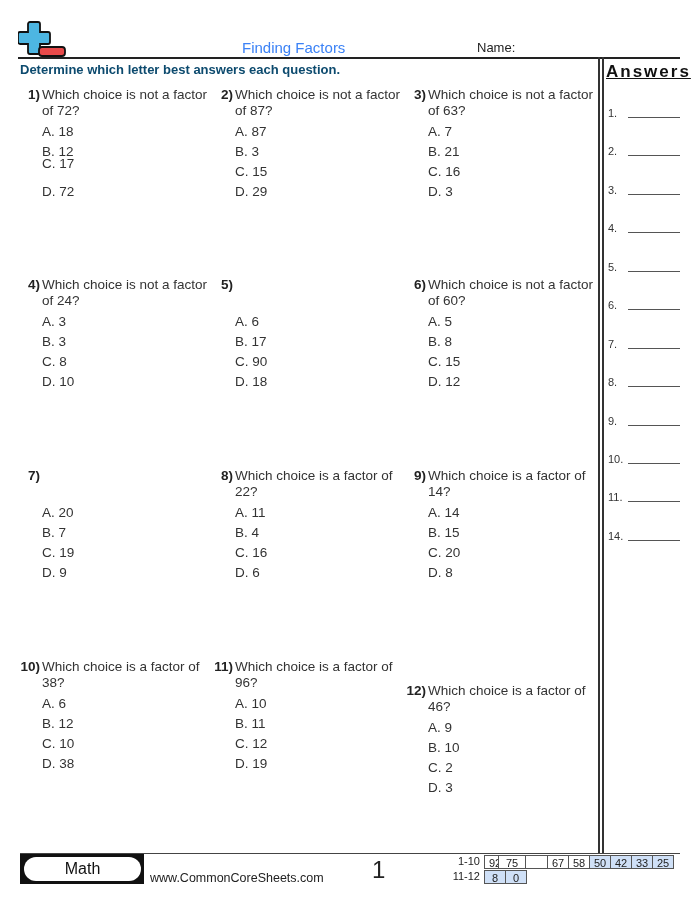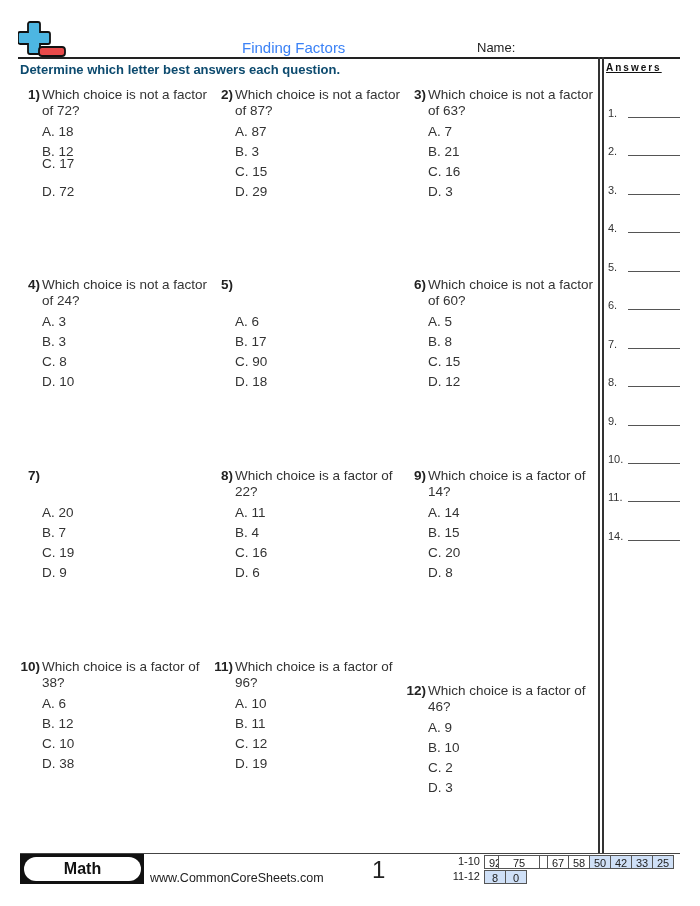--- a/index.html
+++ b/index.html
@@ -5,31 +5,31 @@
   html, body { margin:0; padding:0; background:#fff; }
   body { width:700px; height:906px; position:relative; overflow:hidden; font-family:"Liberation Sans", sans-serif; color:#222; }
   .abs { position:absolute; }
   .logo { left:18px; top:20px; width:50px; height:38px; }
   .title { left:226px; top:39px; font-size:15px; color:#3b82f6;margin-left:16px; }
   .name-label { left:477px; top:40px; font-size:13px; color:#222; }
   .top-rule { left:18px; top:57px; width:662px; height:2px; background:#222; }
   .instructions { left:20px; top:62px; font-size:13px; font-weight:bold; color:#0c4a6e; }
   .vline1 { left:598px; top:57px; width:2px; height:797px; background:#333; }
   .vline2 { left:602px; top:57px; width:2px; height:797px; background:#333; }
-  .answers-head { left:606px; top:62px; font-size:10px; font-weight:bold; letter-spacing:2px; text-decoration:underline; color:#111; }
+  .answers-head { left:606px; top:62px; font-size:17px; font-weight:bold; letter-spacing:2px; text-decoration:underline; color:#111; }
   .ans-row { left:608px; font-size:11px; color:#333; width:72px; height:14px; }
   .ans-row .num { position:absolute; left:0; top:0; }
   .ans-row .blank { position:absolute; left:20px; top:10px; width:52px; height:1px; background:#555; }
   .q { width:190px; font-size:13.5px; color:#333; }
   .q .qnum { position:absolute; left:0; top:0; font-weight:bold; color:#222; width:28px; text-align:right; }
   .q .qtext { position:absolute; left:30px; top:0; width:170px; line-height:16px; }
   .q .opt { position:absolute; left:30px; font-size:13.5px; }
   .footer-rule { left:20px; top:853px; width:660px; height:1px; background:#444; }
   .math-box { left:20px; top:854px; width:124px; height:30px; background:#111; }
-  .math-pill { left:24px; top:857px; width:117px; height:24px; background:#fff; border-radius:12px; text-align:center; font-weight:bold; font-size:16px; line-height:24px; color:#111; }
+  .math-pill { left:24px; top:857px; width:117px; height:24px; background:#fff; border-radius:12px; text-align:center; font-weight:normal; font-size:16px; line-height:24px; color:#111; }
   .site { left:150px; top:871px; font-size:12.5px; color:#222; }
   .page-num { left:372px; top:856px; font-size:24px; color:#222; }
   .score-label { font-size:11px; color:#222; text-align:right; width:38px; }
   .score-cell { font-size:11px; text-align:center; height:14px; line-height:14px; border:1px solid #555; box-sizing:border-box; background:#fff; color:#222; }
   .score-cell.hl { background:#cfe0f7; }
 </style>
 </head>
 <body>
 
 <div class="abs logo">
@@ -195,21 +195,21 @@
 
 <div class="abs footer-rule"></div>
 <div class="abs math-box"></div>
 <div class="abs math-pill">Math</div>
 <div class="abs site">www.CommonCoreSheets.com</div>
 <div class="abs page-num">1</div>
 <div id="score-table">
     <div class="abs score-label" style="left: 442px; top: 855px;">1-10</div>
     <div class="abs score-cell" style="left: 484px; top: 855px; width: 22px;">92</div>
     <div class="abs score-cell" style="left: 505px; top: 855px; width: 22px; padding-left: 44px;">83</div>
-    <div class="abs score-cell" style="left: 498px; top: 855px; width: 42px;">75</div>
+    <div class="abs score-cell" style="left: 498px; top: 855px; width: 28px;">75</div>
     <div class="abs score-cell" style="left: 547px; top: 855px; width: 22px;">67</div>
     <div class="abs score-cell" style="left: 568px; top: 855px; width: 22px;">58</div>
     <div class="abs score-cell hl" style="left: 589px; top: 855px; width: 22px;">50</div>
     <div class="abs score-cell hl" style="left: 610px; top: 855px; width: 22px;">42</div>
     <div class="abs score-cell hl" style="left: 631px; top: 855px; width: 22px;">33</div>
     <div class="abs score-cell hl" style="left: 652px; top: 855px; width: 22px;">25</div>
     <div class="abs score-cell hl" style="left: 685px; top: 855px; width: 22px; margin-left: 25px;">17</div>
     <div class="abs score-label" style="left: 442px; top: 870px;">11-12</div>
     <div class="abs score-cell hl" style="left: 484px; top: 870px; width: 22px;">8</div>
     <div class="abs score-cell hl" style="left: 505px; top: 870px; width: 22px;">0</div>

